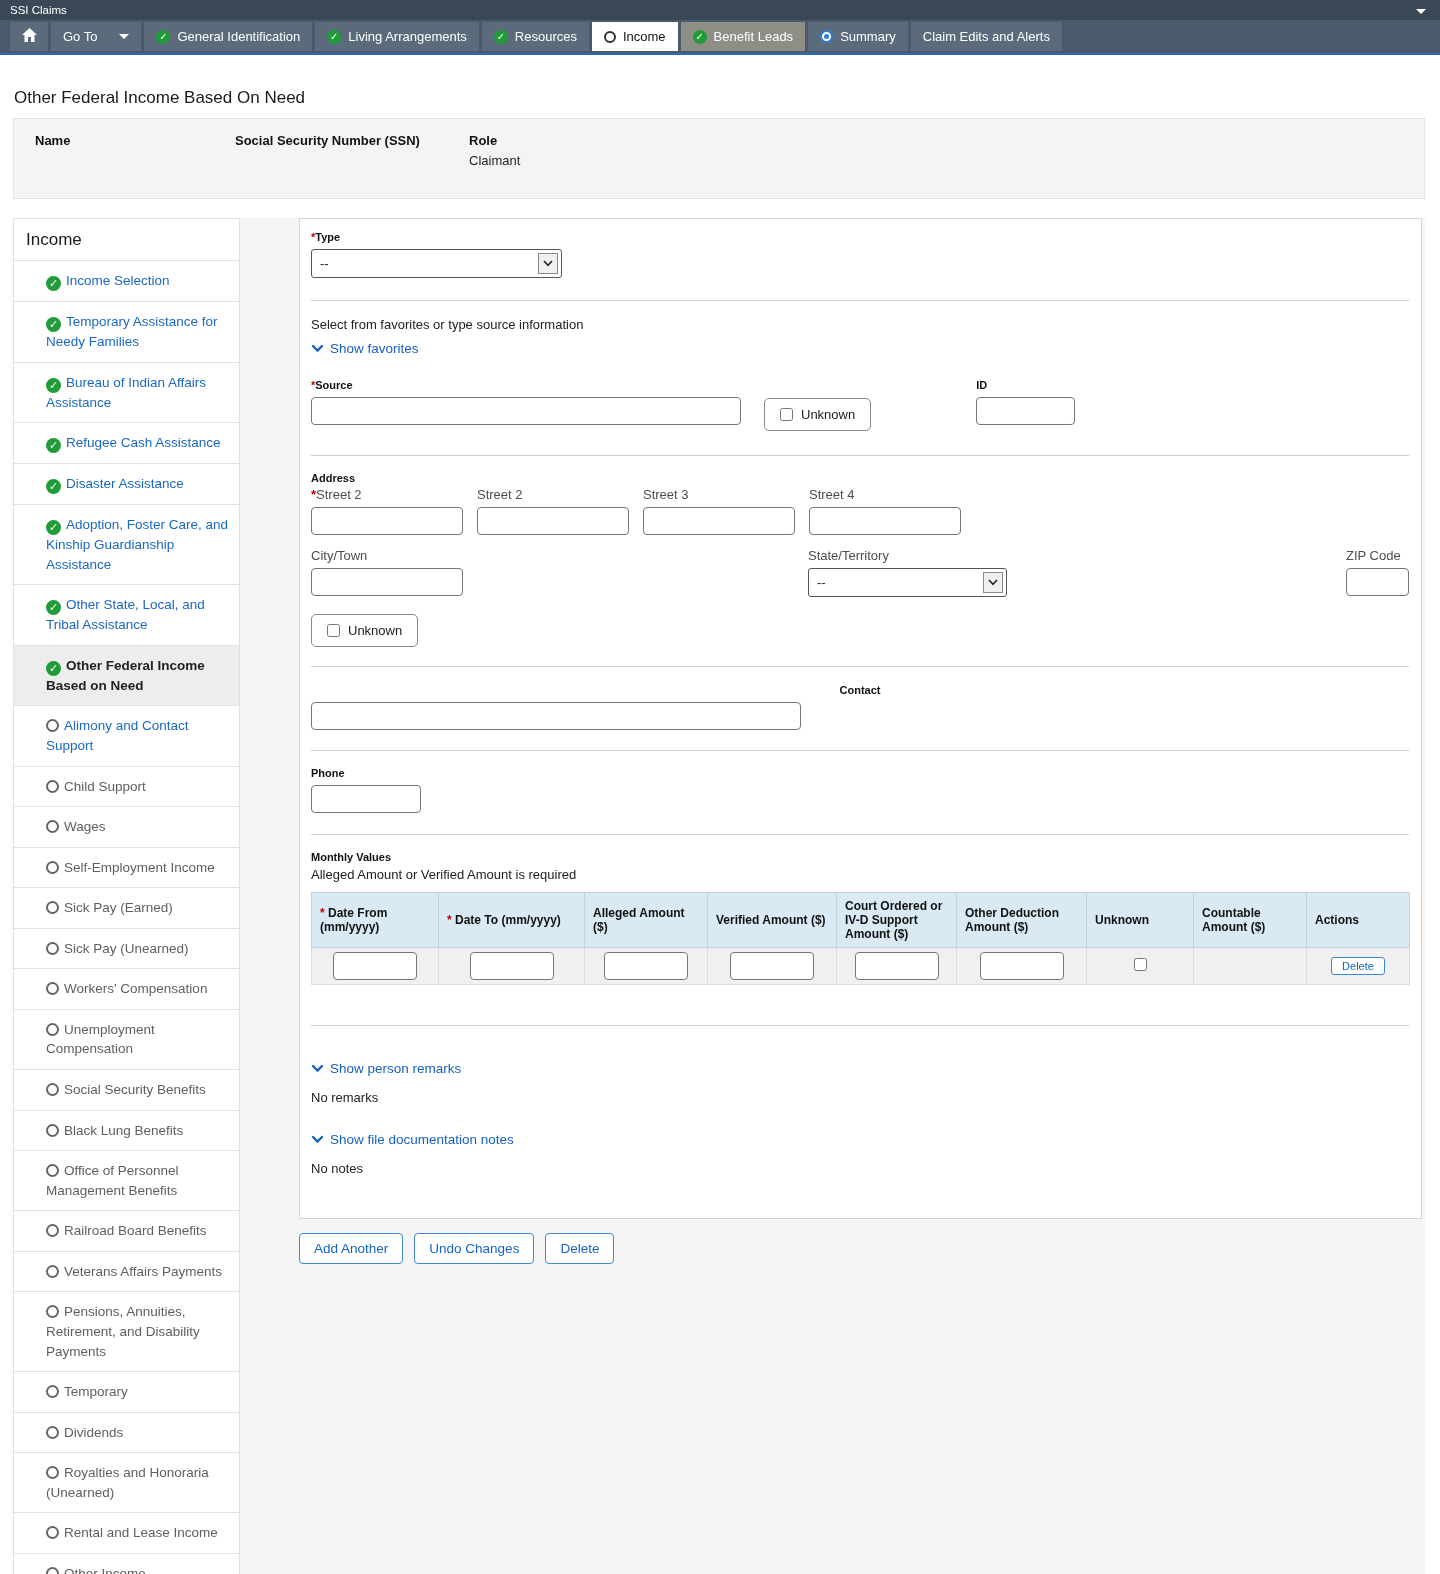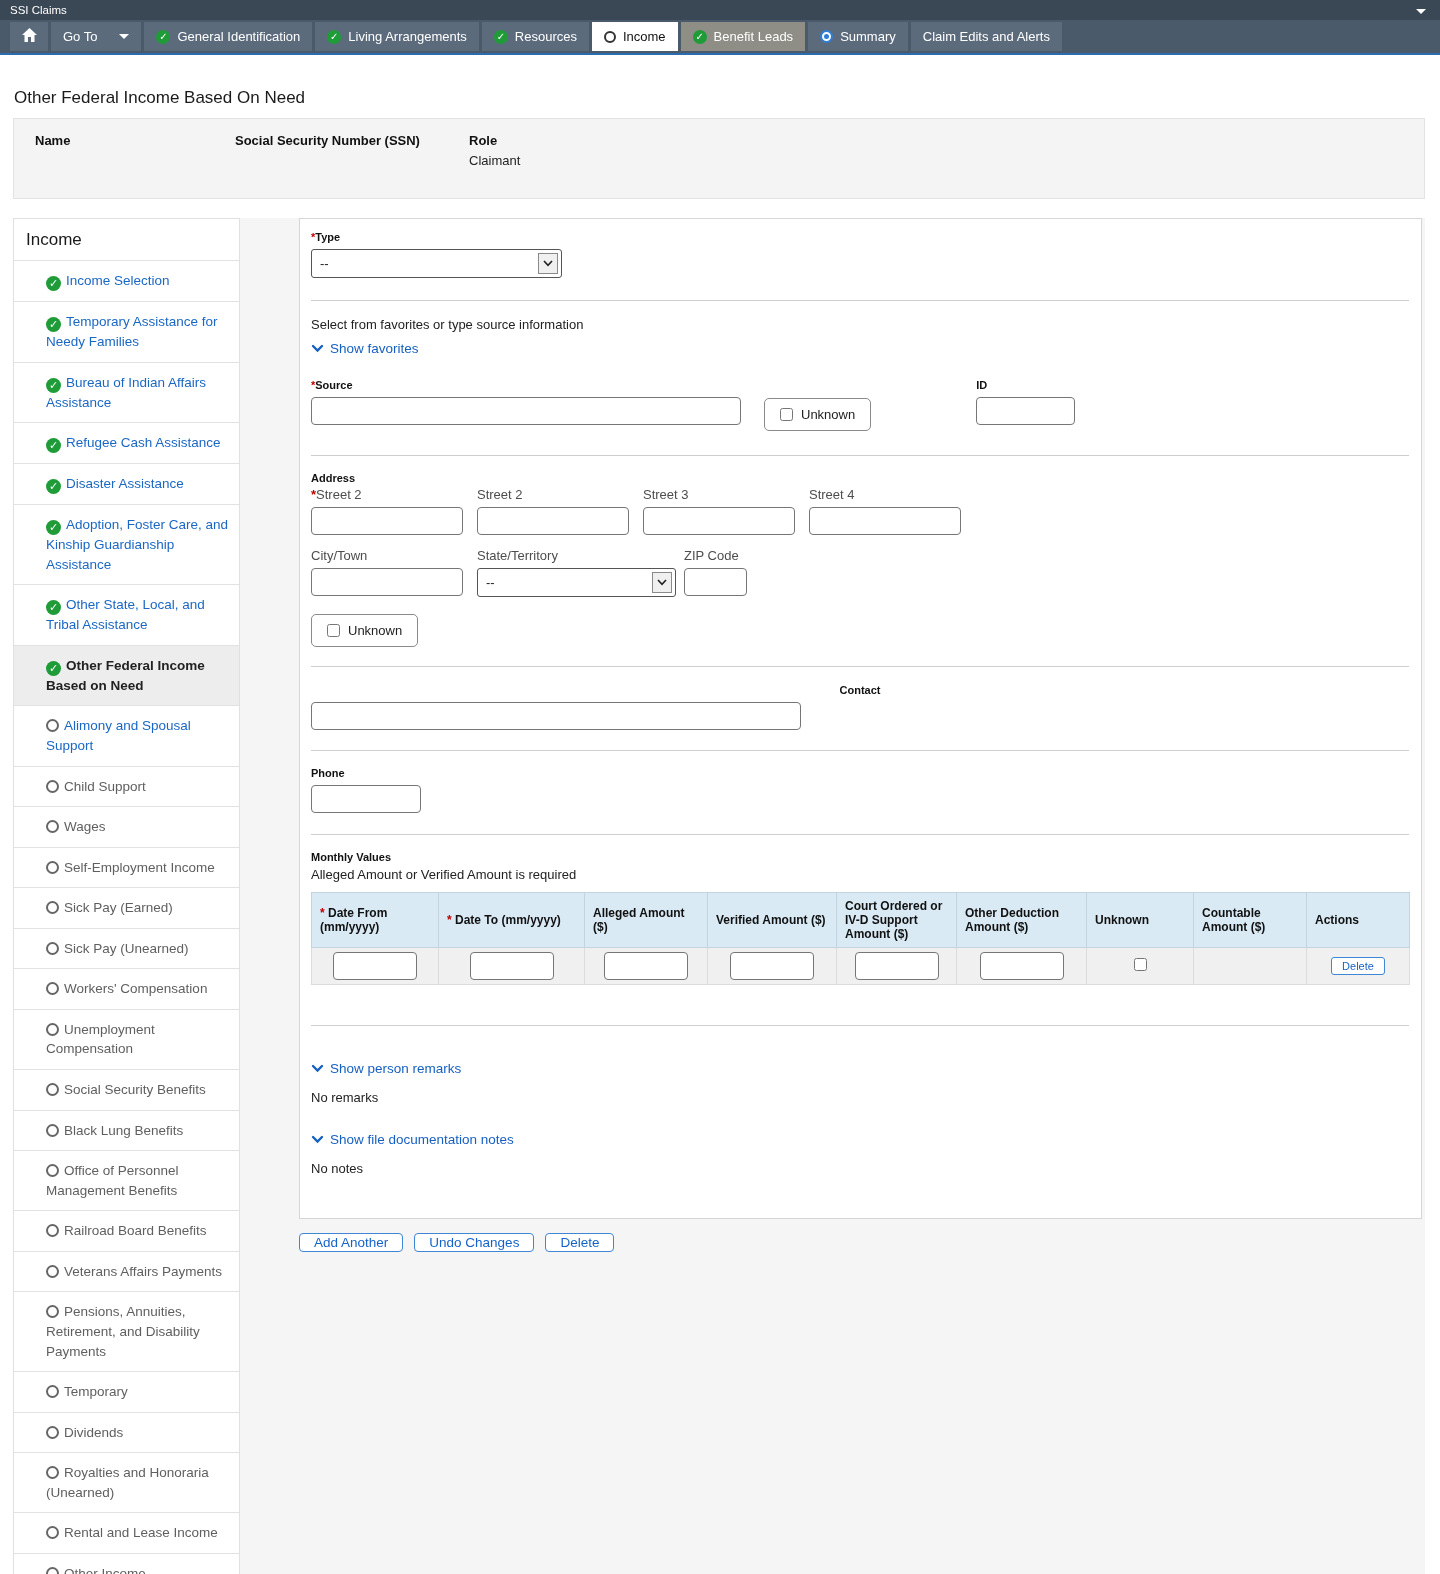--- a/index.html
+++ b/index.html
@@ -128,21 +128,21 @@
   }
   .cell-input { width:84px; height:20px; border:1px solid #8a8a8a; border-radius:3px; }
   .mini-btn {
     background:#fff; border:1px solid #3f86d4; border-radius:3px; color:#1563c8;
     font-size:11px; padding:2px 10px; cursor:pointer; font-family:inherit;
   }
   
   .panel-actions { display:flex; gap:11px; margin:14px 0 0 0; }
   .btn {
     background:#fff; border:1px solid #3f86d4; border-radius:4px; color:#1563c8;
-    font-size:13.5px; padding:0 14px; height:19px; cursor:pointer; font-family:inherit;
+    font-size:13.5px; padding:0 14px; height:31px; cursor:pointer; font-family:inherit;
     display:inline-flex; align-items:center;
   }
   
   .row { display:flex; align-items:flex-start; }
   .stack { display:flex; flex-direction:column; }
 </style>
 </head>
 <body>
 
 <div class="titlebar">
@@ -216,21 +216,21 @@
     <div class="sidebar-title">Income</div>
     <div id="side-list">
         <div class="side-item complete"><span class="icn scheck">✓</span><span class="side-label">Income Selection</span></div>
         <div class="side-item complete"><span class="icn scheck">✓</span><span class="side-label">Temporary Assistance for Needy Families</span></div>
         <div class="side-item complete"><span class="icn scheck">✓</span><span class="side-label">Bureau of Indian Affairs Assistance</span></div>
         <div class="side-item complete"><span class="icn scheck">✓</span><span class="side-label">Refugee Cash Assistance</span></div>
         <div class="side-item complete"><span class="icn scheck">✓</span><span class="side-label">Disaster Assistance</span></div>
         <div class="side-item complete"><span class="icn scheck">✓</span><span class="side-label">Adoption, Foster Care, and Kinship Guardianship Assistance</span></div>
         <div class="side-item complete"><span class="icn scheck">✓</span><span class="side-label">Other State, Local, and Tribal Assistance</span></div>
         <div class="side-item active"><span class="icn scheck">✓</span><span class="side-label">Other Federal Income Based on Need</span></div>
-        <div class="side-item open-link"><span class="icn scircle"></span><span class="side-label">Alimony and Spousal Support</span></div>
+        <div class="side-item open-link"><span class="icn scircle"></span><span class="side-label">Alimony and Contact Support</span></div>
         <div class="side-item open"><span class="icn scircle"></span><span class="side-label">Child Support</span></div>
         <div class="side-item open"><span class="icn scircle"></span><span class="side-label">Wages</span></div>
         <div class="side-item open"><span class="icn scircle"></span><span class="side-label">Self-Employment Income</span></div>
         <div class="side-item open"><span class="icn scircle"></span><span class="side-label">Sick Pay (Earned)</span></div>
         <div class="side-item open"><span class="icn scircle"></span><span class="side-label">Sick Pay (Unearned)</span></div>
         <div class="side-item open"><span class="icn scircle"></span><span class="side-label">Workers' Compensation</span></div>
         <div class="side-item open"><span class="icn scircle"></span><span class="side-label">Unemployment Compensation</span></div>
         <div class="side-item open"><span class="icn scircle"></span><span class="side-label">Social Security Benefits</span></div>
         <div class="side-item open"><span class="icn scircle"></span><span class="side-label">Black Lung Benefits</span></div>
         <div class="side-item open"><span class="icn scircle"></span><span class="side-label">Office of Personnel Management Benefits</span></div>
@@ -305,21 +305,21 @@
         <div class="stack">
           <div class="sub-label">Street 3</div>
           <input type="text" style="width: 152px;">
         </div>
         <div class="stack">
           <div class="sub-label">Street 4</div>
           <input type="text" style="width: 152px;">
         </div>
       </div>
 
-      <div class="row" style="gap:14px;margin-top:13px;">
+      <div class="row" style="gap:14px;margin-top:13px;justify-content:space-between;">
         <div class="stack">
           <div class="sub-label">City/Town</div>
           <input type="text" style="width: 152px;">
         </div>
         <div class="stack">
           <div class="sub-label">State/Territory</div>
           <div class="fake-select" style="width:199px;">
             <span>--</span>
             <span class="arrow">
               <svg width="10" height="7">

